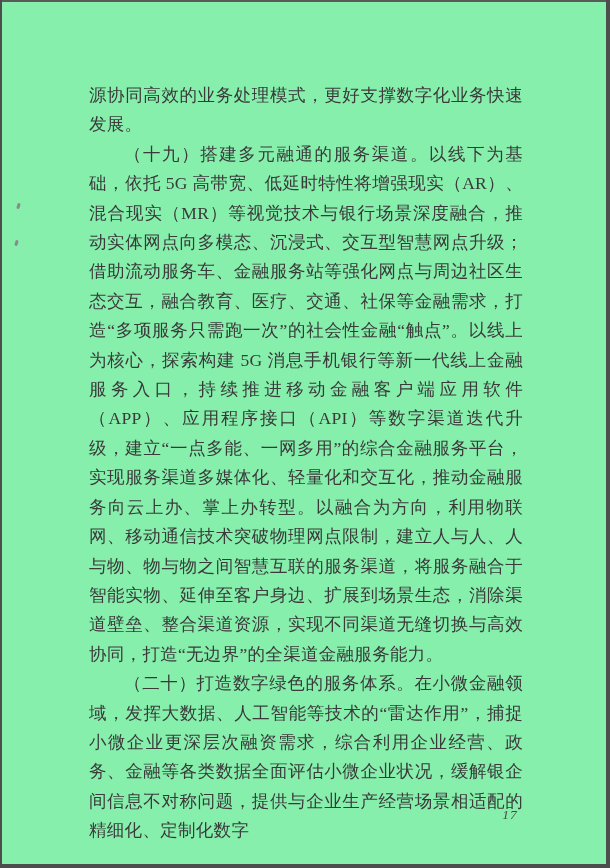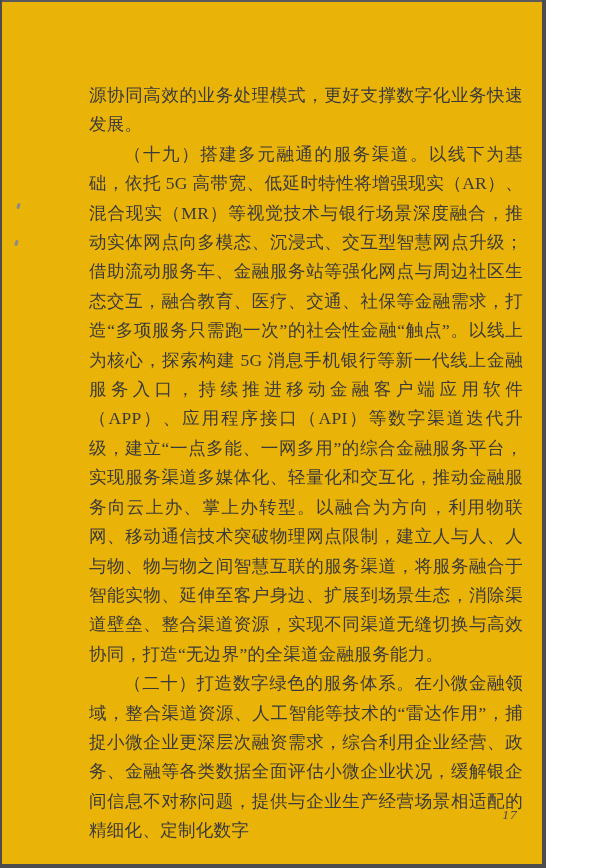--- a/index.html
+++ b/index.html
@@ -3,23 +3,23 @@
 <meta charset="utf-8">
 <style>
   html, body {
     margin: 0;
     padding: 0;
     background: #ffffff;
     font-family: "Liberation Serif", "DejaVu Serif", serif;
   }
   .page {
     position: relative;
-    width: 546px;
+    width: 610px;
     height: 868px;
-    background: #eab308;
+    background: #86efac;
     overflow: hidden;
     box-sizing: border-box;
   }
   
   .edge { position: absolute; background: #4d4d4d; }
   .edge-top    { top: 0; left: 0; width: 610px; height: 2px; background: #5a5a5a; }
   .edge-left   { top: 0; left: 0; width: 2px;  height: 868px; }
   .edge-right  { top: 0; right: 0; width: 4px; height: 868px; }
   .edge-bottom { bottom: 0; left: 0; width: 610px; height: 4px; }
 
@@ -70,18 +70,18 @@
   <div class="edge edge-left"></div>
   <div class="edge edge-right"></div>
   <div class="edge edge-bottom"></div>
 
   <div class="speckle speckle-1"></div>
   <div class="speckle speckle-2"></div>
 
   <div class="text-block">
     <p>源协同高效的业务处理模式，更好支撑数字化业务快速发展。</p>
     <p class="indent">（十九）搭建多元融通的服务渠道。以线下为基础，依托 5G 高带宽、低延时特性将增强现实（AR）、混合现实（MR）等视觉技术与银行场景深度融合，推动实体网点向多模态、沉浸式、交互型智慧网点升级；借助流动服务车、金融服务站等强化网点与周边社区生态交互，融合教育、医疗、交通、社保等金融需求，打造“多项服务只需跑一次”的社会性金融“触点”。以线上为核心，探索构建 5G 消息手机银行等新一代线上金融服务入口，持续推进移动金融客户端应用软件（APP）、应用程序接口（API）等数字渠道迭代升级，建立“一点多能、一网多用”的综合金融服务平台，实现服务渠道多媒体化、轻量化和交互化，推动金融服务向云上办、掌上办转型。以融合为方向，利用物联网、移动通信技术突破物理网点限制，建立人与人、人与物、物与物之间智慧互联的服务渠道，将服务融合于智能实物、延伸至客户身边、扩展到场景生态，消除渠道壁垒、整合渠道资源，实现不同渠道无缝切换与高效协同，打造“无边界”的全渠道金融服务能力。</p>
-    <p class="indent">（二十）打造数字绿色的服务体系。在小微金融领域，整合渠道资源、人工智能等技术的“雷达作用”，捕捉小微企业更深层次融资需求，综合利用企业经营、政务、金融等各类数据全面评估小微企业状况，缓解银企间信息不对称问题，提供与企业生产经营场景相适配的精细化、定制化数字</p>
+    <p class="indent">（二十）打造数字绿色的服务体系。在小微金融领域，发挥大数据、人工智能等技术的“雷达作用”，捕捉小微企业更深层次融资需求，综合利用企业经营、政务、金融等各类数据全面评估小微企业状况，缓解银企间信息不对称问题，提供与企业生产经营场景相适配的精细化、定制化数字</p>
   </div>
 
   <div class="page-number">17</div>
 
 </div>
 
 </body></html>

